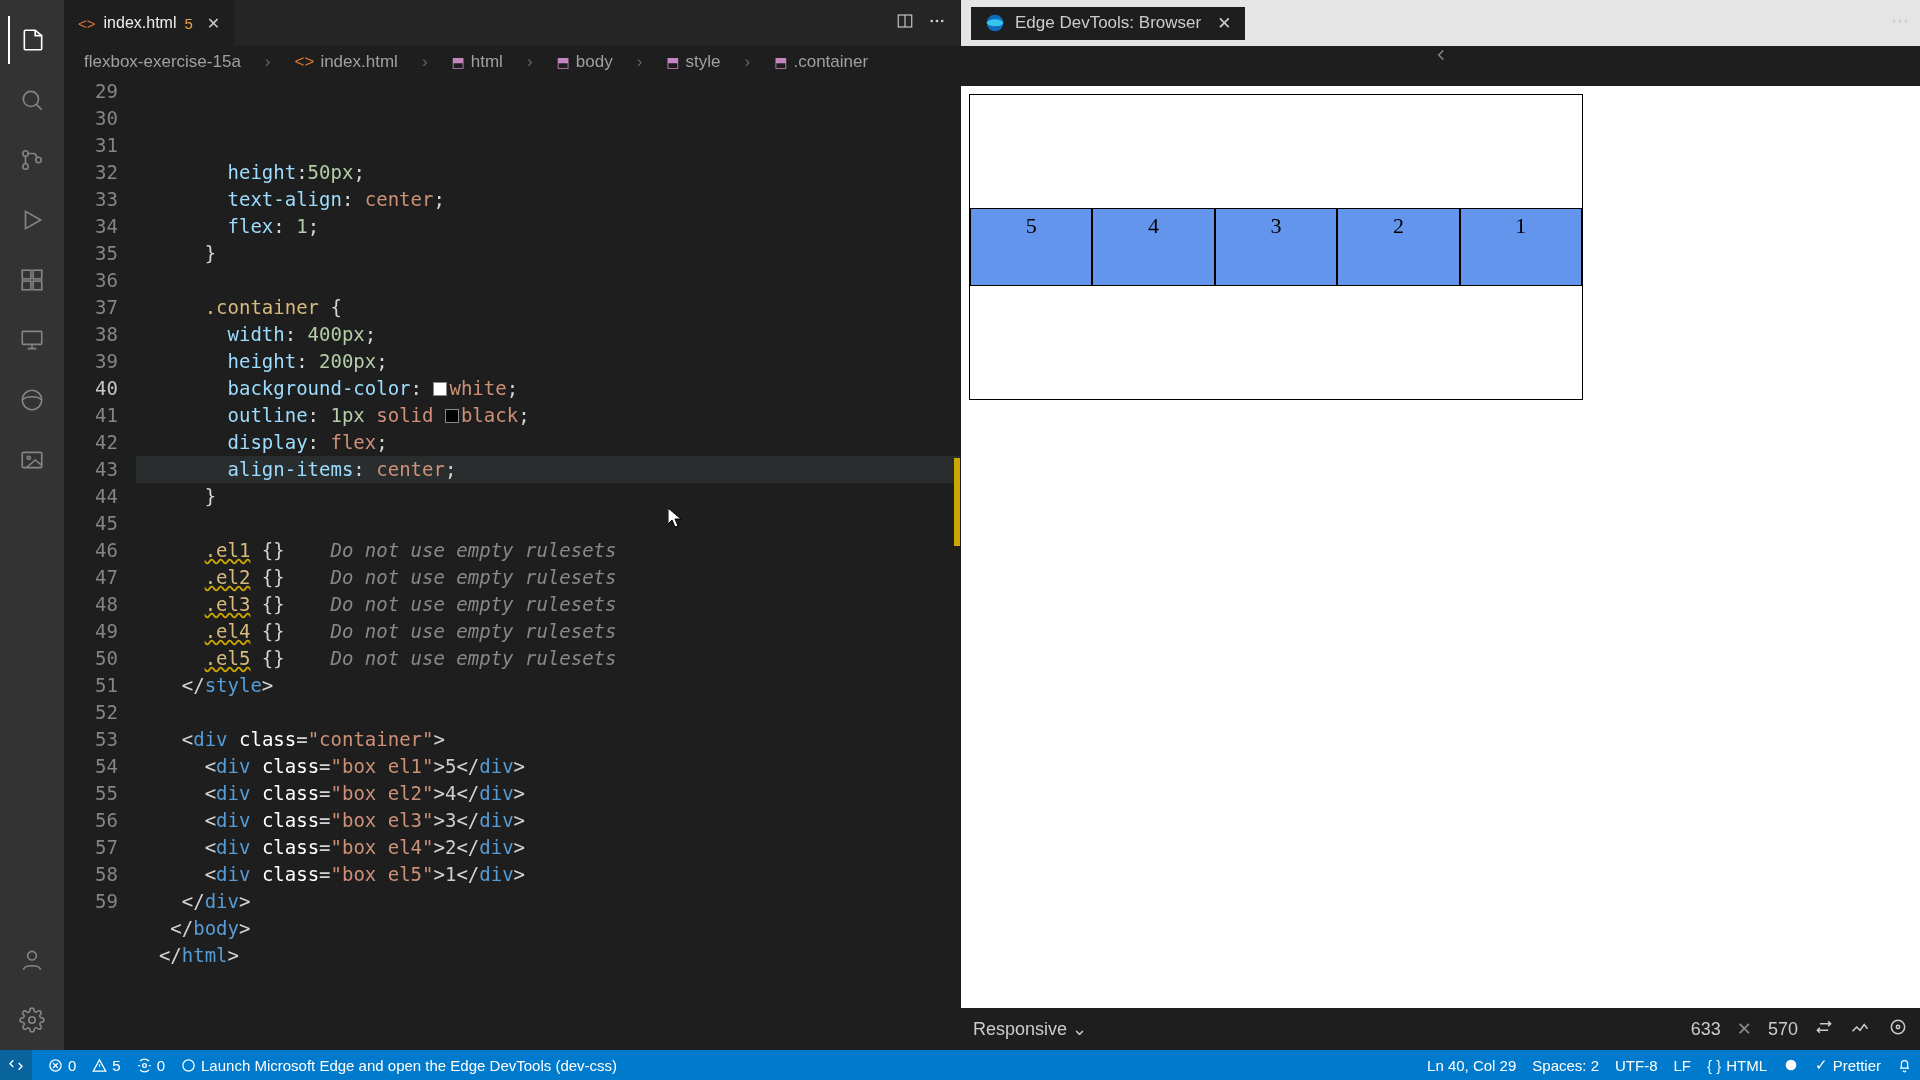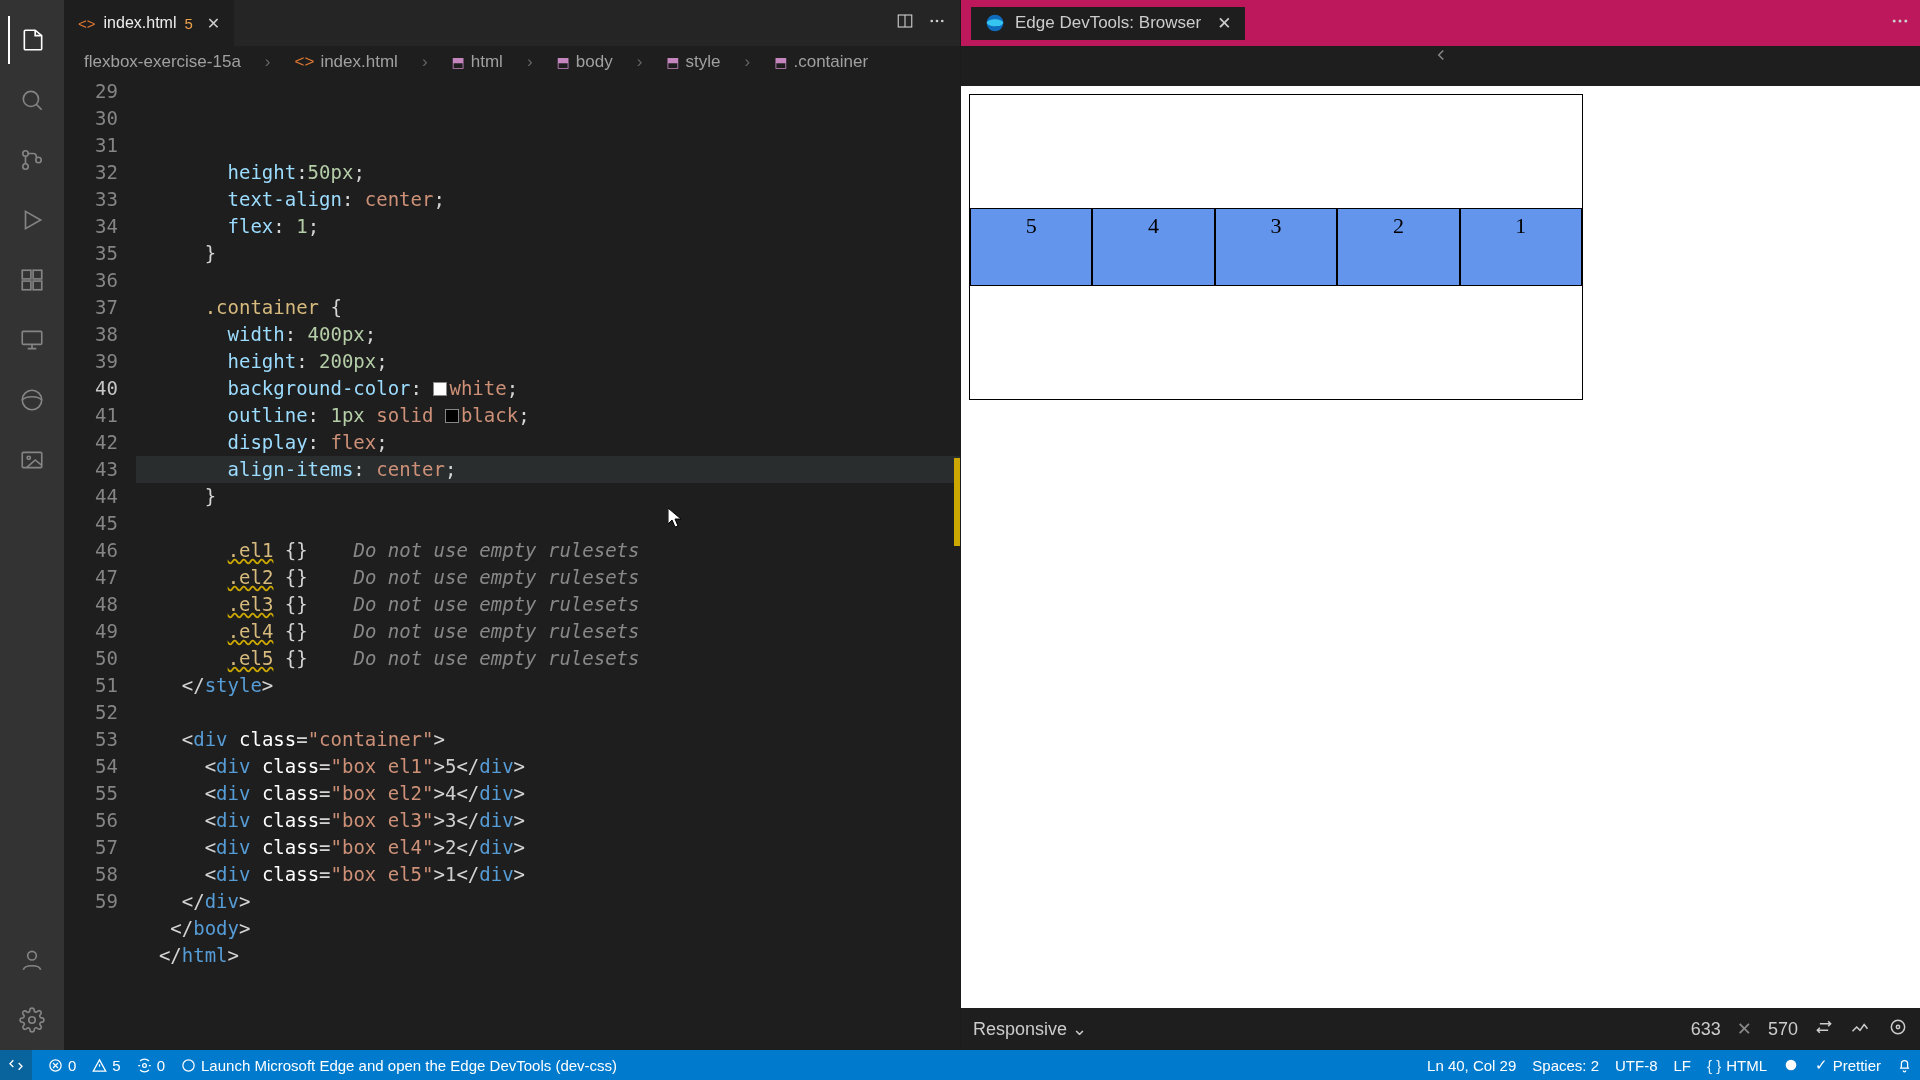--- a/index.html
+++ b/index.html
@@ -141,21 +141,21 @@
 .tk-num { color: #b5cea8; }
 .tk-sel { color: #d7ba7d; }
 .tk-punc { color: #d4d4d4; }
 .tk-tag { color: #569cd6; }
 .tk-attr { color: #ffffff; }
 .tk-str { color: #ce9178; }
 .tk-hint { color: #888888; font-style: italic; }
 .swatch { display:inline-block; width:14px; height:14px; border:1px solid #888; vertical-align: -1px; margin-right:2px;}
 .sw-white { background:#fff; }
 .sw-black { background:#000; }
-.squiggle { text-decoration: underline wavy #cca700; text-decoration-skip-ink: none; margin-left: 23px; }
+.squiggle { text-decoration: underline wavy #cca700; text-decoration-skip-ink: none; }
 .minimap-marker {
   position: absolute;
   right: 0;
   top: 380px;
   width: 6px;
   height: 88px;
   background: #cca700;
 }
 .cursor-ptr {
   position: absolute;
@@ -170,21 +170,21 @@
   width: 960px;
   display: flex;
   flex-direction: column;
   background: #1e1e1e;
   border-left: 1px solid #1b1b1b;
 }
 .dev-tab-row {
   height: 46px;
   display: flex;
   align-items: center;
-  background: #be185d;
+  background: #e5e5e5;
   padding: 0 10px;
   gap: 48px;
 }
 .dev-tab {
   display: flex;
   align-items: center;
   gap: 10px;
   padding: 6px 14px;
   background: #1e1e1e;
   font-size: 17px;

